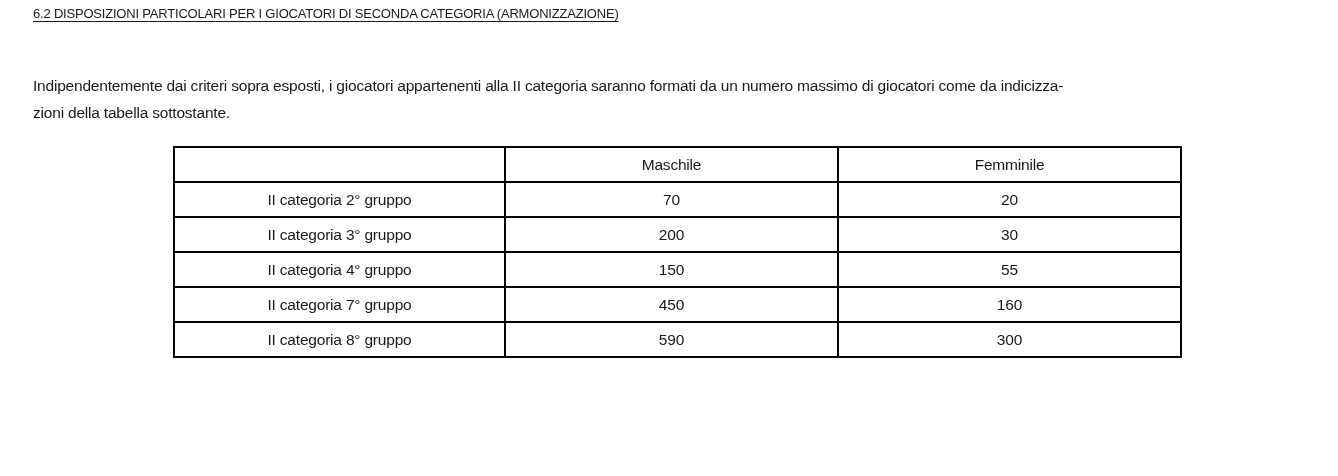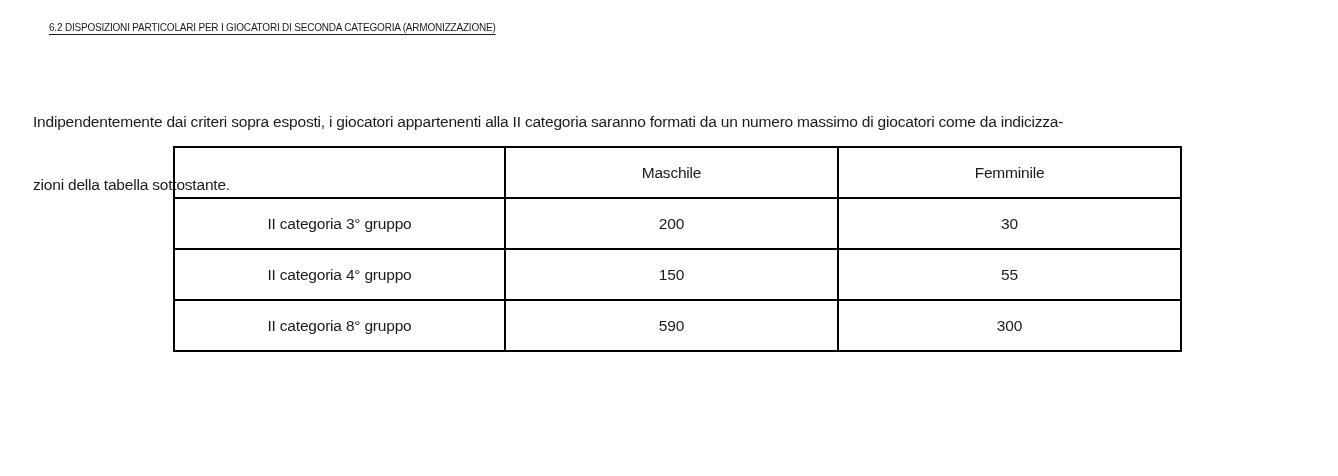--- a/index.html
+++ b/index.html
@@ -15,59 +15,58 @@
   .page {
     position: relative;
     width: 1338px;
     height: 476px;
     background: #ffffff;
   }
   .heading {
     position: absolute;
     left: 33px;
     top: 6px;
-    margin: 16px;
-    font-size: 10px;
+    margin: 0;
+    font-size: 13px;
     font-weight: 400;
     letter-spacing: -0.2px;
     text-decoration: underline;
     text-underline-offset: 3px;
     white-space: nowrap;
   }
   .para {
     position: absolute;
     left: 33px;
     top: 72px;
     margin: 0;
     font-size: 15.5px;
     letter-spacing: -0.2px;
     line-height: 27px;
   }
   .para .line {
     display: block;
     white-space: nowrap;
-    margin-top: 36px;
   }
   .tbl {
     position: absolute;
     left: 173px;
     top: 146px;
     width: 1007px;
     border-collapse: collapse;
     table-layout: fixed;
     font-size: 15.5px;
     letter-spacing: -0.2px;
   }
   .tbl th, .tbl td {
     border: 2px solid #000000;
     height: 33px;
     text-align: center;
     vertical-align: middle;
     font-weight: 400;
-    padding: 8px;
+    padding: 0;
   }
 </style>
 </head>
 <body>
 
 <div class="page">
 
   <h2 class="heading">6.2 DISPOSIZIONI PARTICOLARI PER I GIOCATORI DI SECONDA CATEGORIA (ARMONIZZAZIONE)</h2>
 
   <p class="para">
@@ -83,28 +82,38 @@
     </colgroup>
     <thead>
       <tr>
         <th></th>
         <th>Maschile</th>
         <th>Femminile</th>
       </tr>
     </thead>
     <tbody>
       <tr>
+        <td>II categoria 2° gruppo</td>
+        <td>70</td>
+        <td>20</td>
+      </tr>
+      <tr>
         <td>II categoria 3° gruppo</td>
         <td>200</td>
         <td>30</td>
       </tr>
       <tr>
         <td>II categoria 4° gruppo</td>
         <td>150</td>
         <td>55</td>
+      </tr>
+      <tr>
+        <td>II categoria 7° gruppo</td>
+        <td>450</td>
+        <td>160</td>
       </tr>
       <tr>
         <td>II categoria 8° gruppo</td>
         <td>590</td>
         <td>300</td>
       </tr>
     </tbody>
   </table>
 
 </div>

